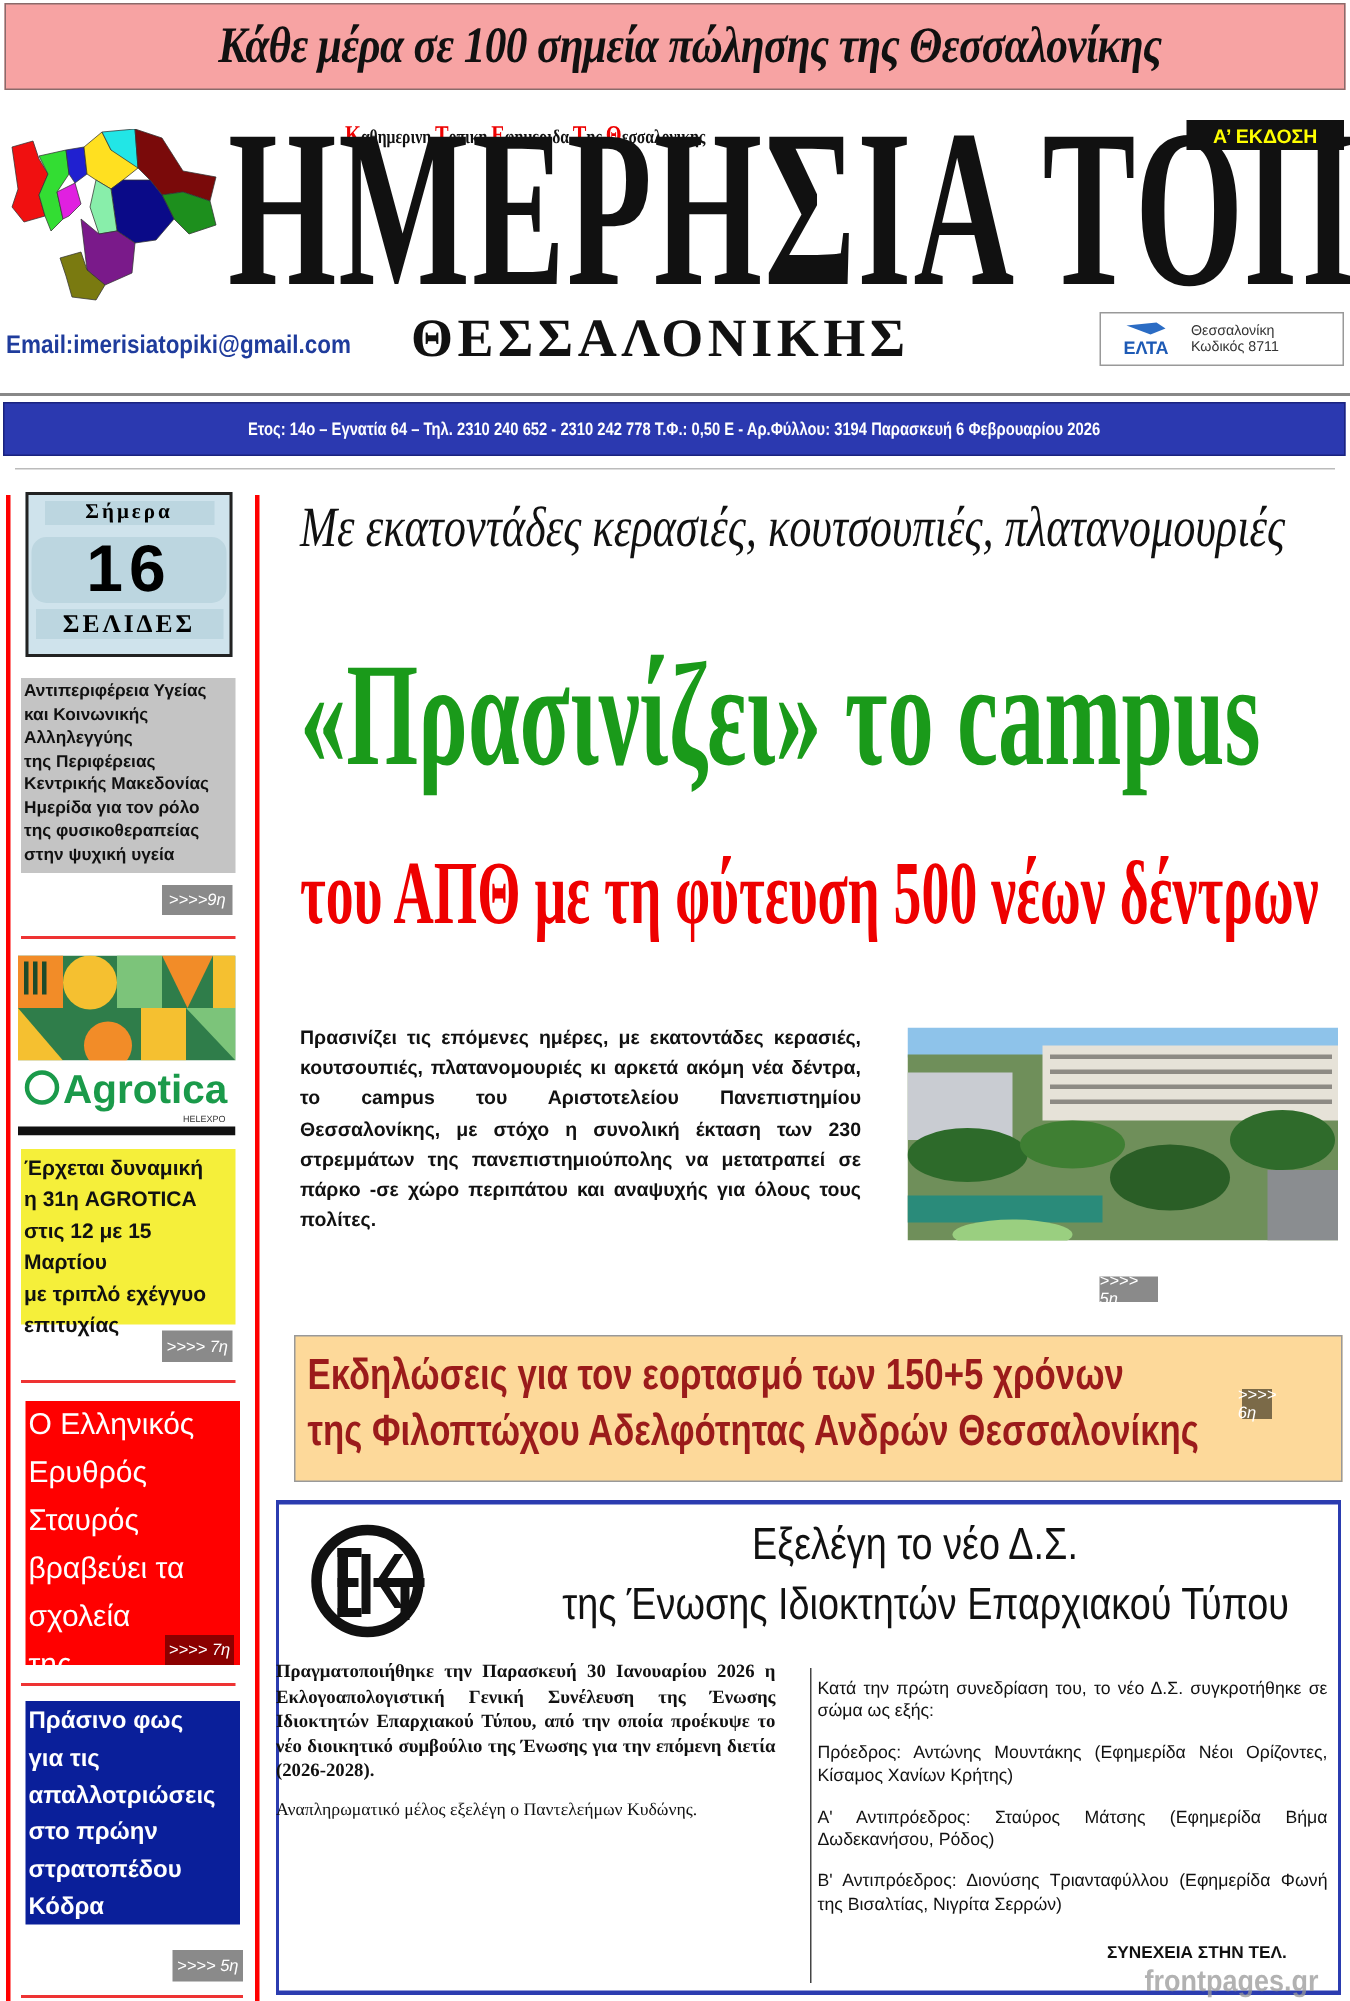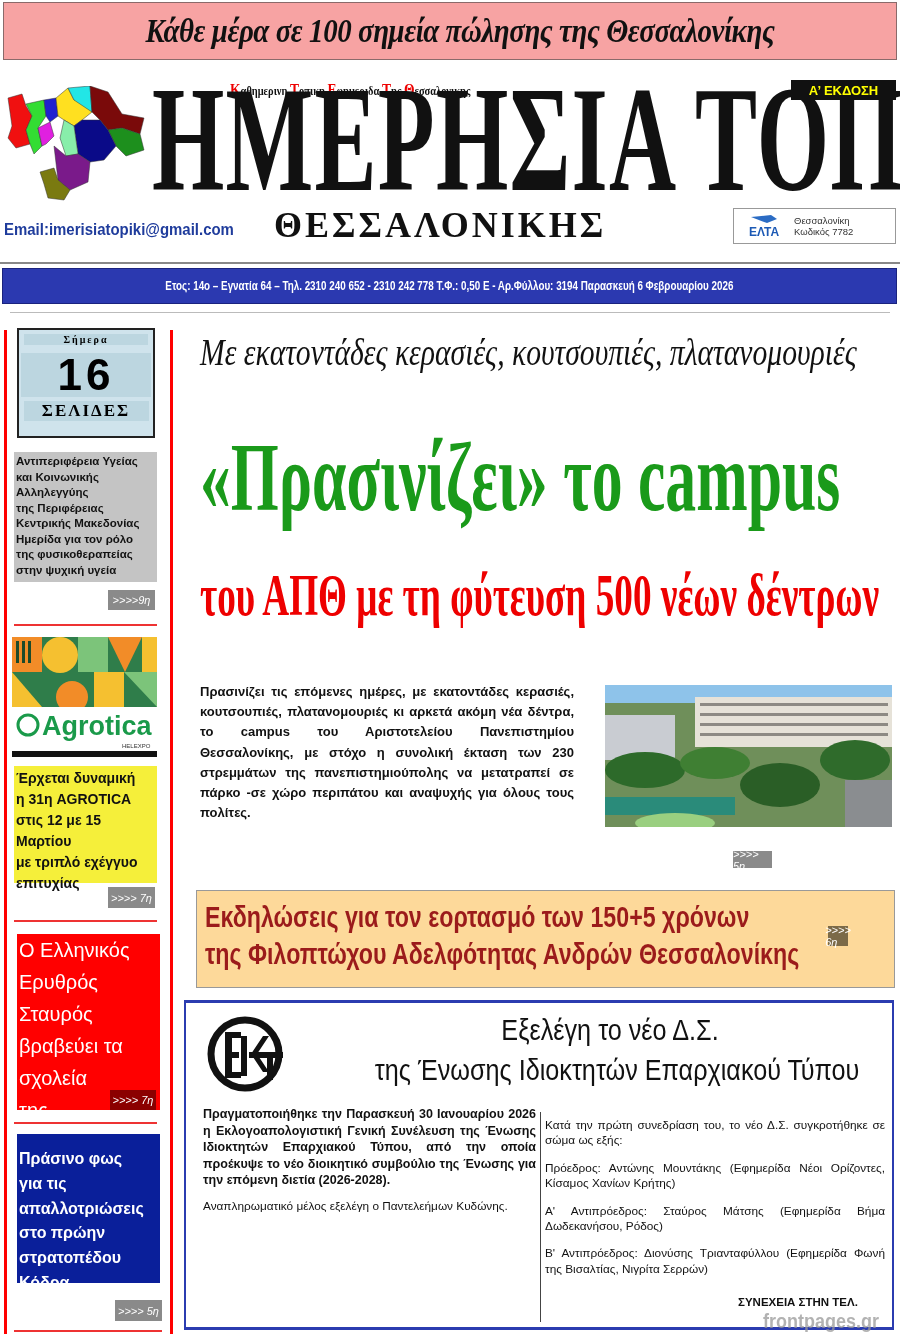--- a/index.html
+++ b/index.html
@@ -22,54 +22,54 @@
   #elta .txt{font-size:9.5px;color:#333;line-height:11px;}
   #rule-top{left:0;top:262px;width:900px;height:2px;background:#888;}
   #infobar{left:2px;top:268px;width:895px;height:36px;background:#2b39b0;border:1px solid #1a237e;box-sizing:border-box;display:flex;align-items:center;justify-content:center;}
   #infobar span{color:#fff;font-weight:bold;font-size:12px;white-space:nowrap;transform:scaleX(0.82);}
   #rule-sub{left:10px;top:312px;width:880px;height:1px;background:#bbb;}
   
   .redline{background:#f00;}
   #sl{left:4px;top:330px;width:3px;height:1004px;}
   #sr{left:170px;top:330px;width:3px;height:1004px;}
   #pages{left:17px;top:328px;width:138px;height:110px;border:2px solid #222;background:#cfe3ec;box-sizing:border-box;display:flex;flex-direction:column;align-items:center;}
-  #pages .a{font-family:"Liberation Serif",serif;font-weight:bold;font-size:10px;background:#bcd6e0;width:124px;text-align:center;margin-top:4px;letter-spacing:2px;}
-  #pages .n{font-weight:bold;font-size:44px;line-height:44px;background:#bcd6e0;width:130px;text-align:center;margin-top:8px;letter-spacing:4px;}
+  #pages .a{font-family:"Liberation Serif",serif;font-weight:bold;font-size:14px;background:#bcd6e0;width:113px;text-align:center;margin-top:4px;letter-spacing:2px;}
+  #pages .n{font-weight:bold;font-size:44px;line-height:44px;background:#bcd6e0;width:130px;text-align:center;margin-top:8px;letter-spacing:4px;border-radius:10px;}
   #pages .c{font-family:"Liberation Serif",serif;font-weight:bold;font-size:17px;background:#bcd6e0;width:125px;text-align:center;margin-top:4px;letter-spacing:2px;}
   .sbox{font-weight:bold;line-height:1.35;box-sizing:border-box;}
   #health{left:14px;top:452px;width:143px;height:130px;background:#c4c4c4;font-size:11.5px;padding:2px 2px;color:#111;}
   .more{background:#8a8a8a;color:#fff;font-size:11px;display:flex;align-items:center;justify-content:center;font-style:italic;}
   #more1{left:108px;top:590px;width:47px;height:20px;}
   .hr{background:#e33;height:2px;}
   #hr1{left:14px;top:624px;width:143px;}
   #agro-img{left:12px;top:637px;width:145px;height:120px;overflow:hidden;}
   #agro-text{left:14px;top:766px;width:143px;height:117px;background:#f5ef3a;font-size:14px;padding:2px 2px;color:#111;line-height:1.5;}
   #more2{left:108px;top:887px;width:47px;height:21px;}
   #hr2{left:14px;top:920px;width:143px;}
   #redcross{left:17px;top:934px;width:143px;height:176px;background:#f00;color:#fff;font-size:20px;padding:0 2px;line-height:1.6;font-weight:normal;}
   #more3{left:110px;top:1090px;width:46px;height:20px;background:#8b0000;}
   #hr3{left:14px;top:1122px;width:143px;}
-  #kodra{left:17px;top:1134px;width:143px;height:149px;background:#0a1f9a;color:#fff;font-size:16px;padding:13px 2px;line-height:1.55;}
+  #kodra{left:17px;top:1134px;width:143px;height:149px;background:#0a1f9a;color:#fff;font-size:16px;padding:2px 2px;line-height:1.55;}
   #more4{left:115px;top:1300px;width:47px;height:21px;}
   #hr4{left:14px;top:1330px;width:148px;}
   
   #kicker{left:200px;top:330px;font-family:"Liberation Serif",serif;font-style:italic;font-size:38px;color:#111;white-space:nowrap;transform:scaleX(0.78);transform-origin:left top;}
   #headline{left:200px;top:422px;font-family:"Liberation Serif",serif;font-weight:bold;font-size:98px;color:#1a9a1a;white-space:nowrap;transform:scaleX(0.63);transform-origin:left top;line-height:110px;}
   #deck{left:200px;top:562px;font-family:"Liberation Serif",serif;font-weight:bold;font-size:60px;color:#e00;white-space:nowrap;transform:scaleX(0.62);transform-origin:left top;line-height:66px;}
   #lead{left:200px;top:682px;width:374px;font-weight:bold;font-size:13px;line-height:20.2px;text-align:justify;color:#111;}
   #photo{left:605px;top:685px;width:287px;height:142px;overflow:hidden;}
   #more5{left:733px;top:851px;width:39px;height:17px;}
   #event{left:196px;top:890px;width:699px;height:98px;background:#fdd99a;border:1px solid #999;box-sizing:border-box;}
   #event .t{position:absolute;left:8px;top:8px;color:#9b1b1b;font-weight:bold;font-size:29px;line-height:37px;white-space:nowrap;transform:scaleX(0.8);transform-origin:left top;}
   #more6{left:828px;top:926px;width:20px;height:20px;background:#7b6a48;}
   #eiet{left:184px;top:1000px;width:710px;height:330px;border:2px solid #2b3cb0;border-top-width:3px;border-bottom-width:3px;box-sizing:border-box;}
   #eiet-logo{left:205px;top:1014px;width:80px;height:80px;}
   #eiet-h1{left:330px;top:1010px;width:560px;font-size:30px;line-height:40px;color:#111;text-align:center;white-space:nowrap;}
   #eiet-h1 .l{display:block;transform:scaleX(0.84);}
-  #col1{left:203px;top:1106px;width:333px;font-size:11.8px;color:#111;text-align:justify;line-height:15.4px;}
+  #col1{left:184px;top:1106px;width:333px;font-size:11.8px;color:#111;text-align:justify;line-height:15.4px;font-family:Liberation Serif, serif;}
   #col1 .b{font-weight:bold;font-size:12.5px;line-height:16.6px;}
   #col1 p{margin:0 0 10px 0;}
   #colsep{left:540px;top:1112px;width:1px;height:210px;background:#444;}
   #col2{left:545px;top:1118px;width:340px;font-size:11.8px;color:#111;line-height:15.4px;text-align:justify;}
   #col2 p{margin:0 0 12px 0;}
   #cont{left:738px;top:1296px;font-weight:bold;font-size:11.5px;color:#111;}
   #wm{left:763px;top:1310px;font-weight:bold;font-size:20px;color:#999;opacity:0.75;letter-spacing:0px;transform:scaleX(0.9);transform-origin:left;}
 </style>
 </head>
 <body>
@@ -107,21 +107,21 @@
 <div id="subtitle" class="abs">ΘΕΣΣΑΛΟΝΙΚΗΣ</div>
 <div id="elta" class="abs">
   <div class="logo">
     <svg width="30" height="12" viewBox="0 0 30 12">
         <path d="M2,4 L22,2 L28,6 L18,10 Z" fill="#2b6cc4"></path>
       </svg>
     <span>ΕΛΤΑ</span>
   </div>
   <div class="txt">
     <div>Θεσσαλονίκη</div>
-    <div>Κωδικός 7782</div>
+    <div>Κωδικός 8711</div>
   </div>
 </div>
 <div id="rule-top" class="abs"></div>
 <div id="infobar" class="abs">
   <span>Ετος: 14ο –  Εγνατία 64 – Τηλ. 2310 240 652 -  2310 242 778  Τ.Φ.: 0,50 Ε - Αρ.Φύλλου: 3194    Παρασκευή 6 Φεβρουαρίου 2026</span>
 </div>
 <div id="rule-sub" class="abs"></div>
 
 <div id="sl" class="abs redline"></div>
 <div id="sr" class="abs redline"></div>

